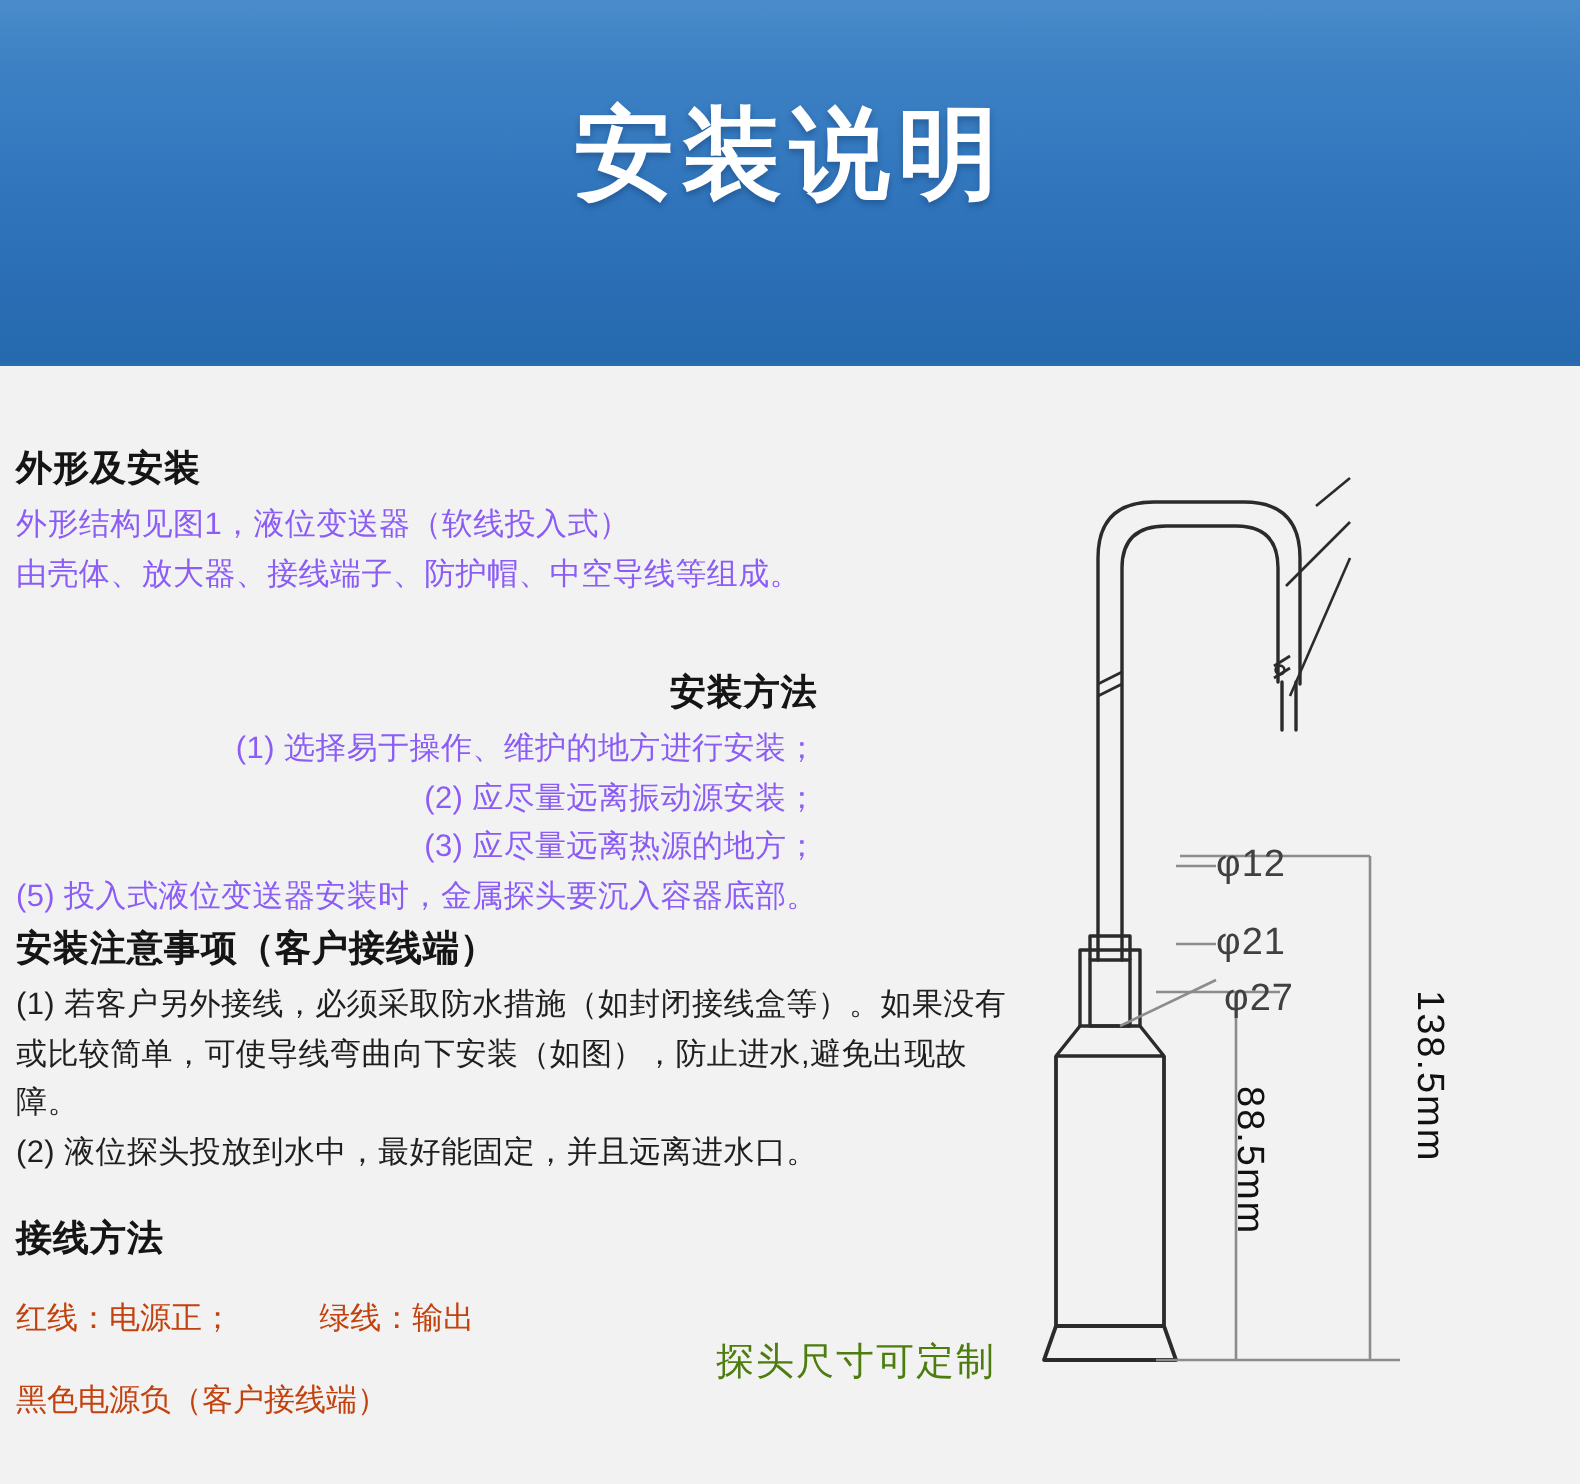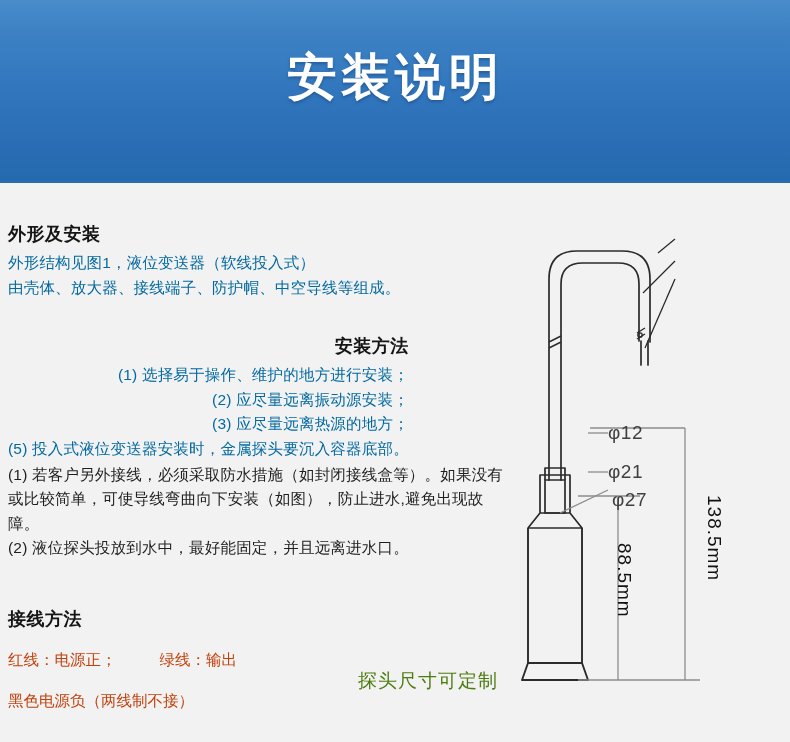--- a/index.html
+++ b/index.html
@@ -36,21 +36,21 @@
   .textcol{position:absolute;left:8px;top:0;width:505px;}
 
   .sec{margin:0;}
   .sec-title{
     font-size:18px;font-weight:bold;color:#151515;
     letter-spacing:0.5px;
     margin:0 0 5px 0;
     line-height:1.3;
   }
   .sec-line{
-    font-size:15.5px;color:#0369a1;line-height:1.58;
+    font-size:15.5px;color:#8b5cf6;line-height:1.58;
     margin:0;letter-spacing:0.2px;white-space:nowrap;
   }
   .sec-wrap{
     font-size:15.5px;color:#1f1f1f;line-height:1.58;
     margin:0;letter-spacing:0.2px;
   }
   .blk-1{position:absolute;left:0;top:40px;}
   .blk-2{position:absolute;left:0;top:152px;text-align:right;}
   .blk-3{position:absolute;left:0;top:280px;width:500px;}
   .blk-4{position:absolute;left:0;top:425px;}
@@ -111,28 +111,29 @@
 
       <div class="sec blk-2">
         <div class="sec-title">安装方法</div>
         <p class="sec-line">(1) 选择易于操作、维护的地方进行安装；</p>
         <p class="sec-line">(2) 应尽量远离振动源安装；</p>
         <p class="sec-line">(3) 应尽量远离热源的地方；</p>
         <p class="sec-line">(5) 投入式液位变送器安装时，金属探头要沉入容器底部。</p>
       </div>
 
       <div class="sec blk-3">
+        <div class="sec-title">安装注意事项（客户接线端）</div>
         <p class="sec-wrap">(1) 若客户另外接线，必须采取防水措施（如封闭接线盒等）。如果没有或比较简单，可使导线弯曲向下安装（如图），防止进水,避免出现故障。</p>
         <p class="sec-wrap">(2) 液位探头投放到水中，最好能固定，并且远离进水口。</p>
       </div>
 
       <div class="sec blk-4">
         <div class="sec-title">接线方法</div>
         <p class="wire-line">红线：电源正；          绿线：输出</p>
-        <p class="wire-line">黑色电源负（两线制不接）</p>
+        <p class="wire-line">黑色电源负（客户接线端）</p>
       </div>
 
     </div>
   </div>
 
   <div class="diagram">
     <svg width="290" height="559" viewBox="0 0 290 559" xmlns="http://www.w3.org/2000/svg">
 
       <g fill="none" stroke="#2b2b2b" stroke-width="1.7" stroke-linecap="round" stroke-linejoin="round">
 

